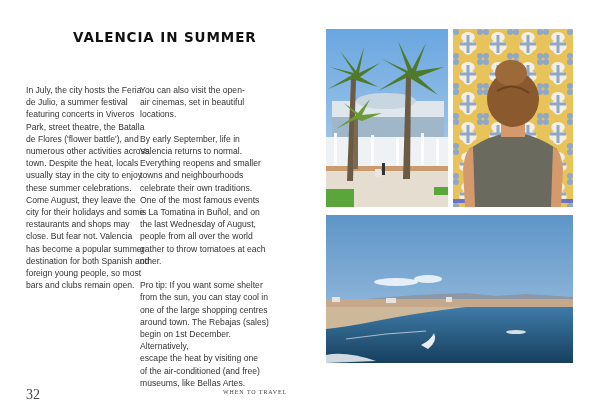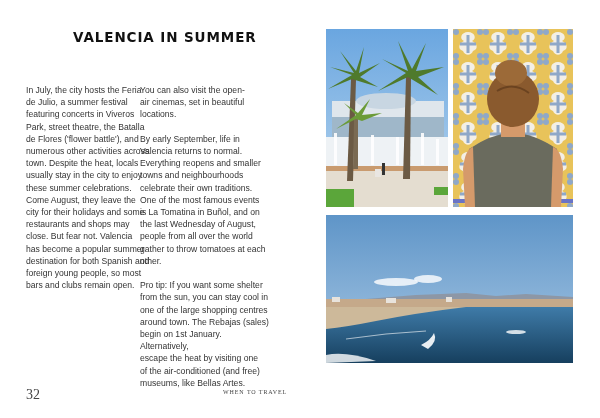--- a/index.html
+++ b/index.html
@@ -75,21 +75,21 @@
 One of the most famous events
 is La Tomatina in Buñol, and on
 the last Wednesday of August,
 people from all over the world
 gather to throw tomatoes at each
 other.</p>
     <p>Pro tip: If you want some shelter
 from the sun, you can stay cool in
 one of the large shopping centres
 around town. The Rebajas (sales)
-begin on 1st January. Alternatively,
+begin on 1st December. Alternatively,
 escape the heat by visiting one
 of the air-conditioned (and free)
 museums, like Bellas Artes.</p>
   </div>
 
   <div class="footer-num">32</div>
   <div class="footer-section">WHEN TO TRAVEL</div>
 
   <div class="photo photo-palms" title="Palm trees and fountains in front of the Palau de la Música, Valencia">
     <svg viewBox="0 0 122 178" preserveAspectRatio="none">

